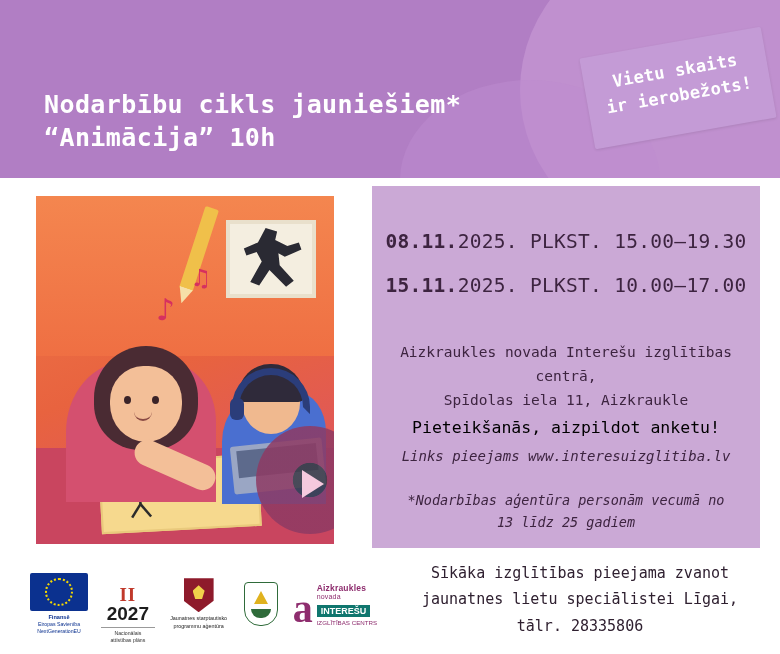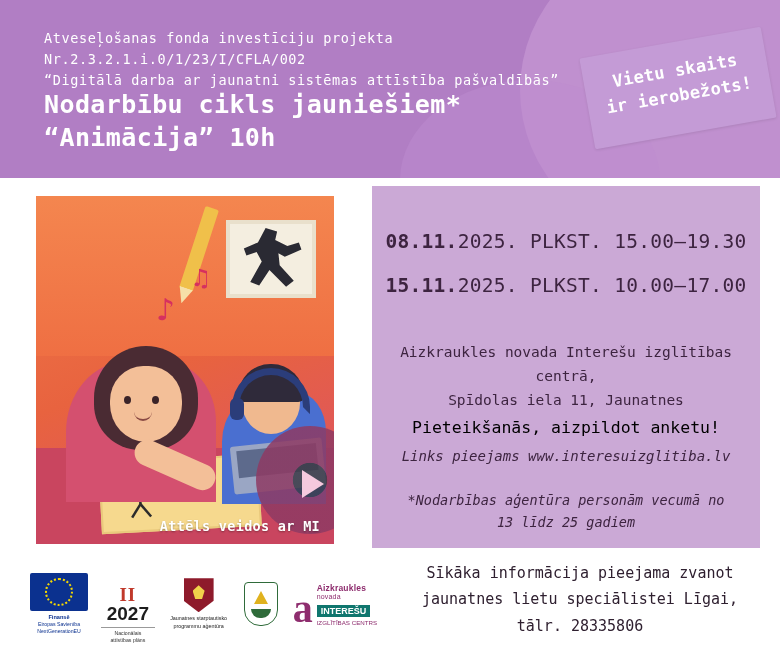--- a/index.html
+++ b/index.html
@@ -427,24 +427,20 @@
 </head>
 <body>
 
 <div class="poster">
 
   <div class="header-band">
     <div class="soft-blob"></div>
     <div class="soft-blob2"></div>
   </div>
 
-  <div class="project-line">
-    <span>Atveseļošanas fonda investīciju projekta Nr.2.3.2.1.i.0/1/23/I/CFLA/002</span>
-    <span class="l2">“Digitālā darba ar jaunatni sistēmas attīstība pašvaldībās”</span>
-  </div>
 
   <div class="main-title">
     <span>Nodarbību cikls jauniešiem*</span>
     <span class="t2">“Animācija” 10h</span>
   </div>
 
   <div class="seats-sticker">
     <div class="txt">
       <span>Vietu skaits</span><br>
       <span>ir ierobežots!</span>
@@ -484,47 +480,46 @@
     <div class="art-boy-hair"></div>
     <div class="art-headphone"></div>
     <div class="art-headphone-pad"></div>
     <div class="art-laptop">
       <div class="art-laptop-screen"></div>
     </div>
 
     <div class="art-disc"></div>
     <div class="art-play"></div>
 
-    <div class="art-caption">Attēls veidos ar MI</div>
   </div>
 
   <div class="info-panel">
     <div class="date-row r1">
       <span class="day">08.11.</span><span>2025. PLKST. 15.00–19.30</span>
     </div>
     <div class="date-row r2">
       <span class="day">15.11.</span><span>2025. PLKST. 10.00–17.00</span>
     </div>
 
     <div class="venue">
       <span>Aizkraukles novada Interešu izglītības centrā,</span>
-      <span class="v2">Spīdolas iela 11, Jaunatnes</span>
+      <span class="v2">Spīdolas iela 11, Aizkraukle</span>
     </div>
 
     <div class="register">Pieteikšanās, aizpildot anketu!</div>
     <div class="register-link">Links pieejams www.interesuizglitiba.lv</div>
 
     <div class="age-note">
       <span>*Nodarbības aģentūra personām vecumā no</span>
       <span class="a2">13 līdz 25 gadiem</span>
     </div>
   </div>
 
   <div class="contact">
-    <span>Sīkāka informācija pieejama zvanot</span>
+    <span>Sīkāka izglītības pieejama zvanot</span>
     <span>jaunatnes lietu speciālistei Līgai,</span>
     <span>tālr. 28335806</span>
   </div>
 
   <div class="logos">
 
     <div class="logo logo-eu">
       <div class="eu-flag">
         <div class="eu-stars"></div>
       </div>

